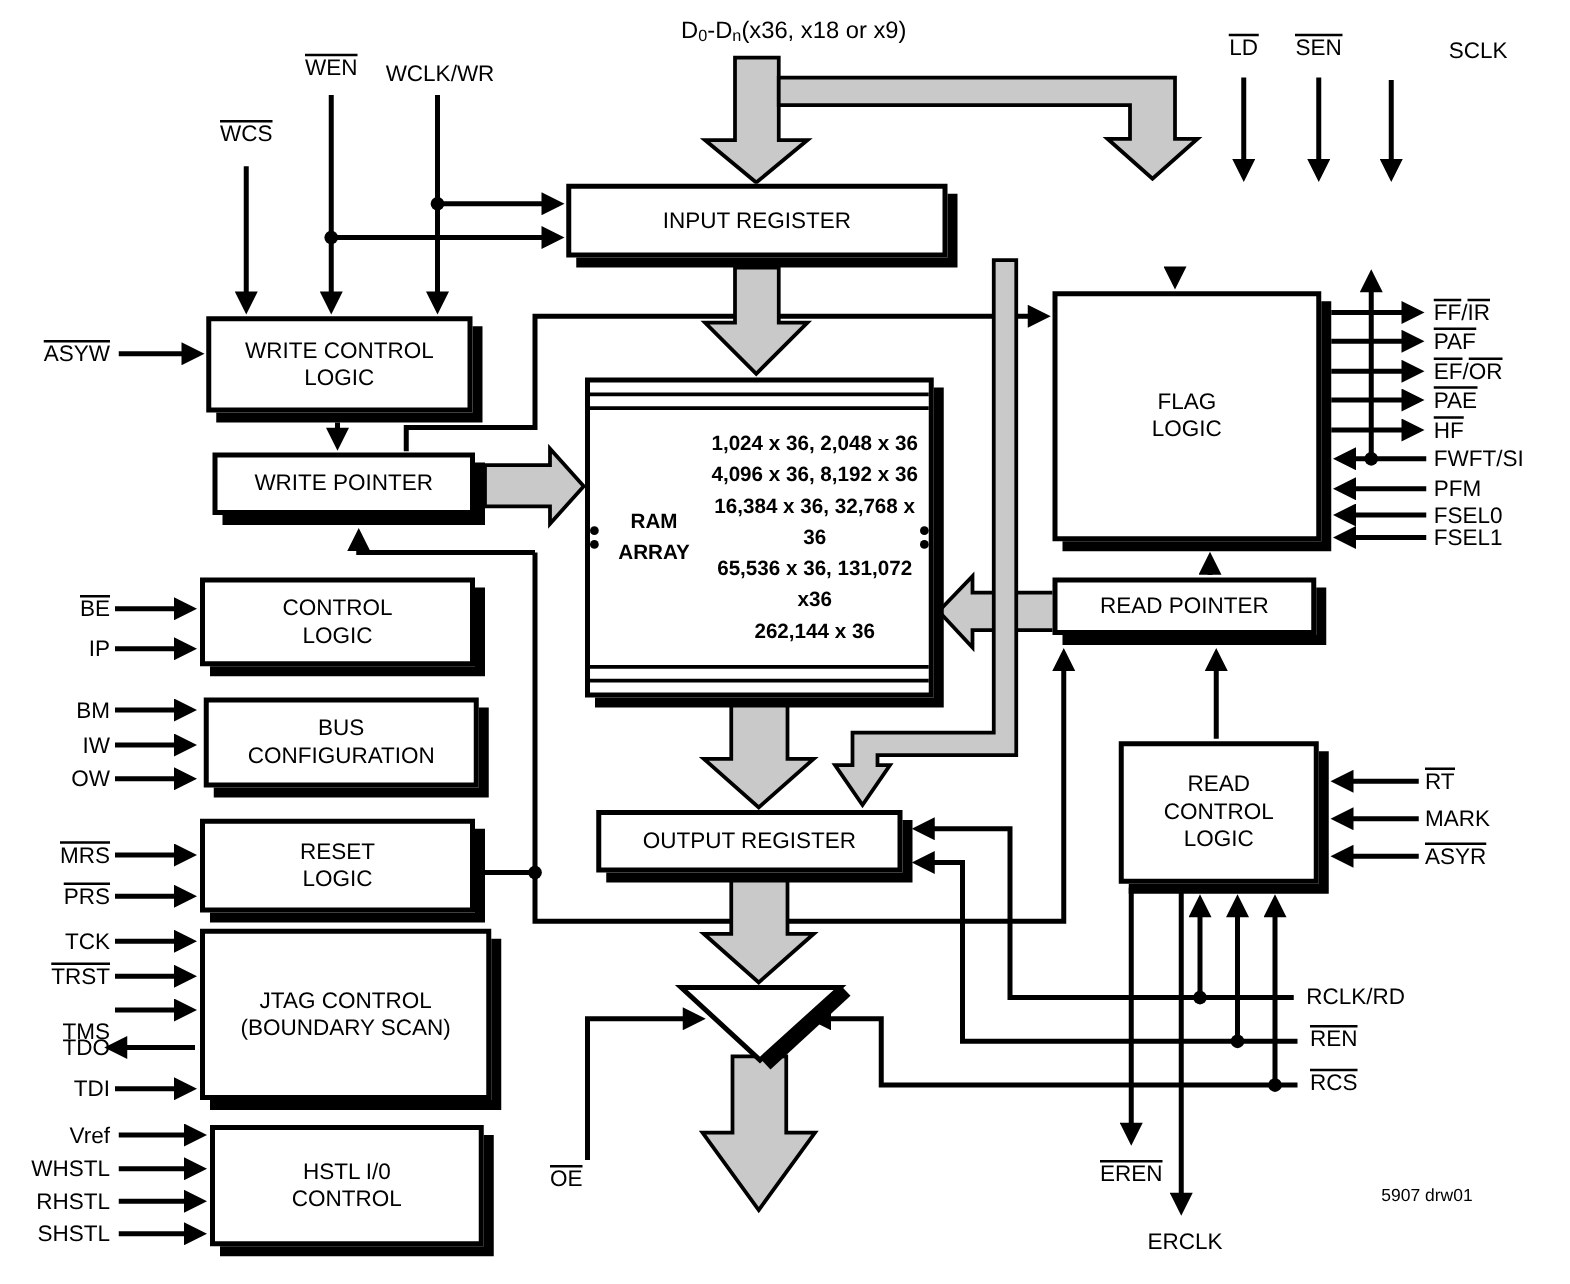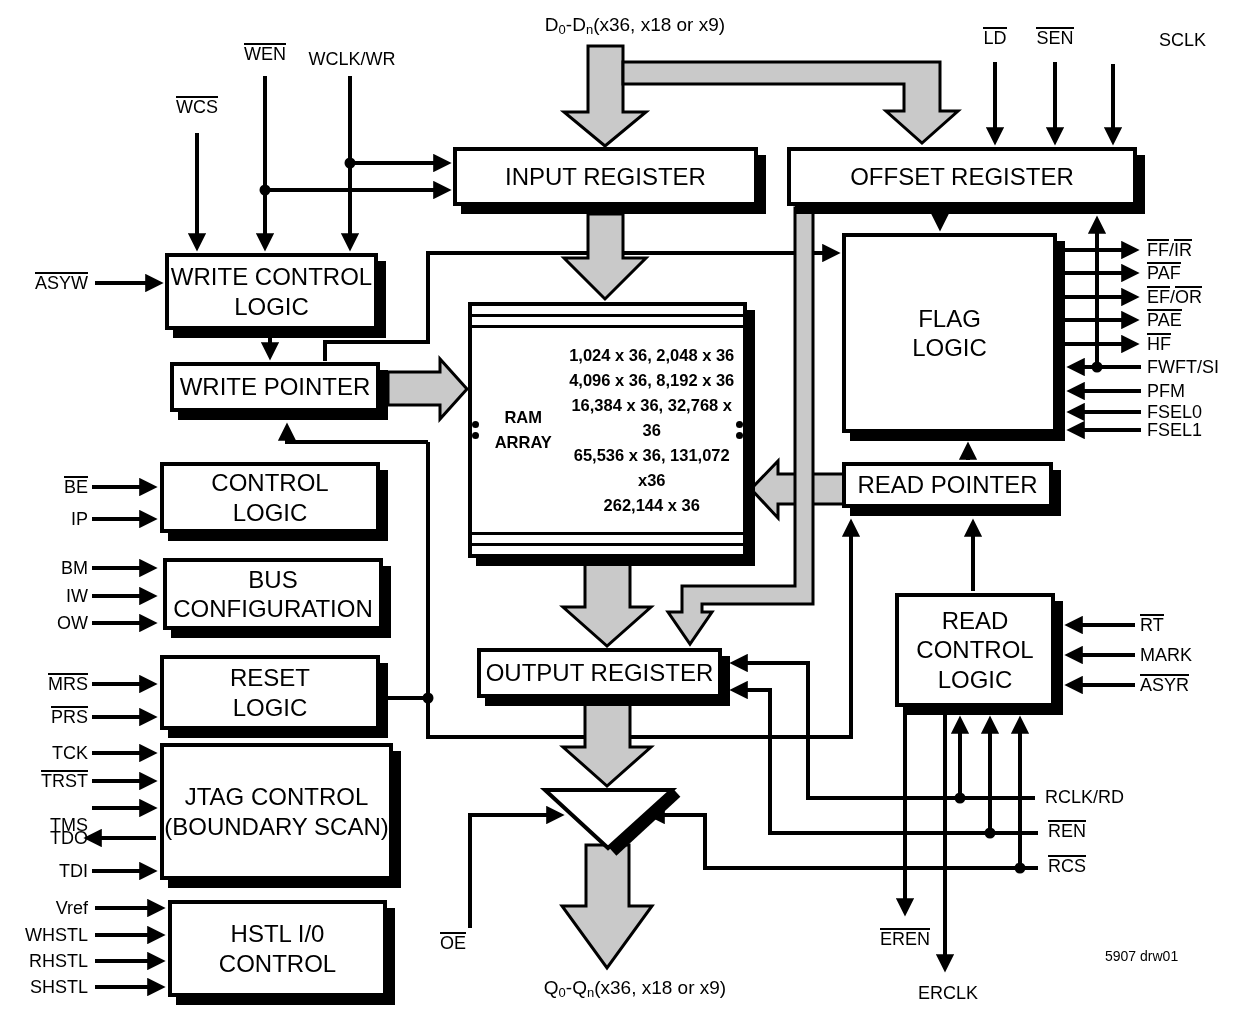--- a/index.html
+++ b/index.html
@@ -9,21 +9,21 @@
   svg.wires{position:absolute;left:0;top:0;z-index:1;}
   .blk path{stroke:var(--line);stroke-width:4;fill:none;}
   .gry path{fill:var(--bus);stroke:var(--line);stroke-width:3;stroke-linejoin:miter;}
   .tri-shadow{stroke:var(--line);stroke-width:10;fill:none;}
   .tri{fill:var(--boxfill);stroke:var(--line);stroke-width:4;}
   .dotj{fill:var(--line);}
   #ah path{fill:var(--line);}
   .box{position:absolute;box-sizing:border-box;background:var(--boxfill);
        border:4px solid var(--line);box-shadow:8px 8px 0 0 var(--line);
        display:flex;align-items:center;justify-content:center;text-align:center;
-       font-size:24px;line-height:1.22;z-index:2;}
+       font-size:18px;line-height:1.22;z-index:2;}
   .box span{white-space:pre-line;}
   .box.ram{font-weight:bold;font-size:16.5px;line-height:25px;}
   .ram .rline{position:absolute;left:0;right:0;height:3px;background:var(--line);}
   .vdots{display:flex;flex-direction:column;gap:4px;align-items:center;margin:2px 0;}
   .vdots i{display:block;width:7px;height:7px;border-radius:50%;background:var(--line);}
   .sig{position:absolute;font-size:18px;line-height:20px;z-index:3;white-space:nowrap;}
   .sig.big{font-size:19px;}
   .part{display:inline-block;border-top:2.5px solid transparent;line-height:1.05;}
   .part.ov{border-top-color:var(--line);}
   .part.sub{border-top:none;font-size:13px;vertical-align:-3px;}
@@ -121,23 +121,20 @@
       <circle cx="1097" cy="367" r="5.5"></circle>
       <circle cx="960" cy="798" r="5.5"></circle>
       <circle cx="990" cy="833" r="5.5"></circle>
       <circle cx="1020" cy="868" r="5.5"></circle>
     </g>
   </svg>
 
   <div class="box" style="left:453px;top:147px;width:305px;height:59px">
       <span>INPUT REGISTER</span>
     </div>
-  <div class="box" style="left:787px;top:147px;width:350px;height:59px">
-      <span>OFFSET REGISTER</span>
-    </div>
   <div class="box" style="left:165px;top:253px;width:213px;height:77px">
       <span>WRITE CONTROL
 LOGIC</span>
     </div>
   <div class="box" style="left:170px;top:362px;width:210px;height:50px">
       <span>WRITE POINTER</span>
     </div>
   <div class="box" style="left:842px;top:233px;width:215px;height:200px">
       <span>FLAG
 LOGIC</span>
@@ -235,16 +232,15 @@
 
   <div class="sig" style="left:1140px;top:614px"><span class="part ov">RT</span></div>
   <div class="sig" style="left:1140px;top:644px"><span class="part">MARK</span></div>
   <div class="sig" style="left:1140px;top:674px"><span class="part ov">ASYR</span></div>
   <div class="sig" style="left:1045px;top:786px"><span class="part">RCLK/RD</span></div>
   <div class="sig" style="left:1048px;top:820px"><span class="part ov">REN</span></div>
   <div class="sig" style="left:1048px;top:855px"><span class="part ov">RCS</span></div>
   <div class="sig" style="left:862px;top:928px;width:86px;text-align:center"><span class="part ov">EREN</span></div>
   <div class="sig" style="left:896px;top:982px;width:104px;text-align:center"><span class="part">ERCLK</span></div>
   <div class="sig" style="left:440px;top:932px;width:60px;text-align:left"><span class="part ov">OE</span></div>
-  <div class="sig big" style="left:460px;top:976px;width:350px;text-align:center"><span class="part">Q</span><span class="part sub">0</span><span class="part"> -Q</span><span class="part sub">n</span><span class="part"> (x36, x18 or x9)</span></div>
 
   <div class="footer" style="left:1105px;top:948px">5907 drw01</div>
 </div>
 
 </body></html>

